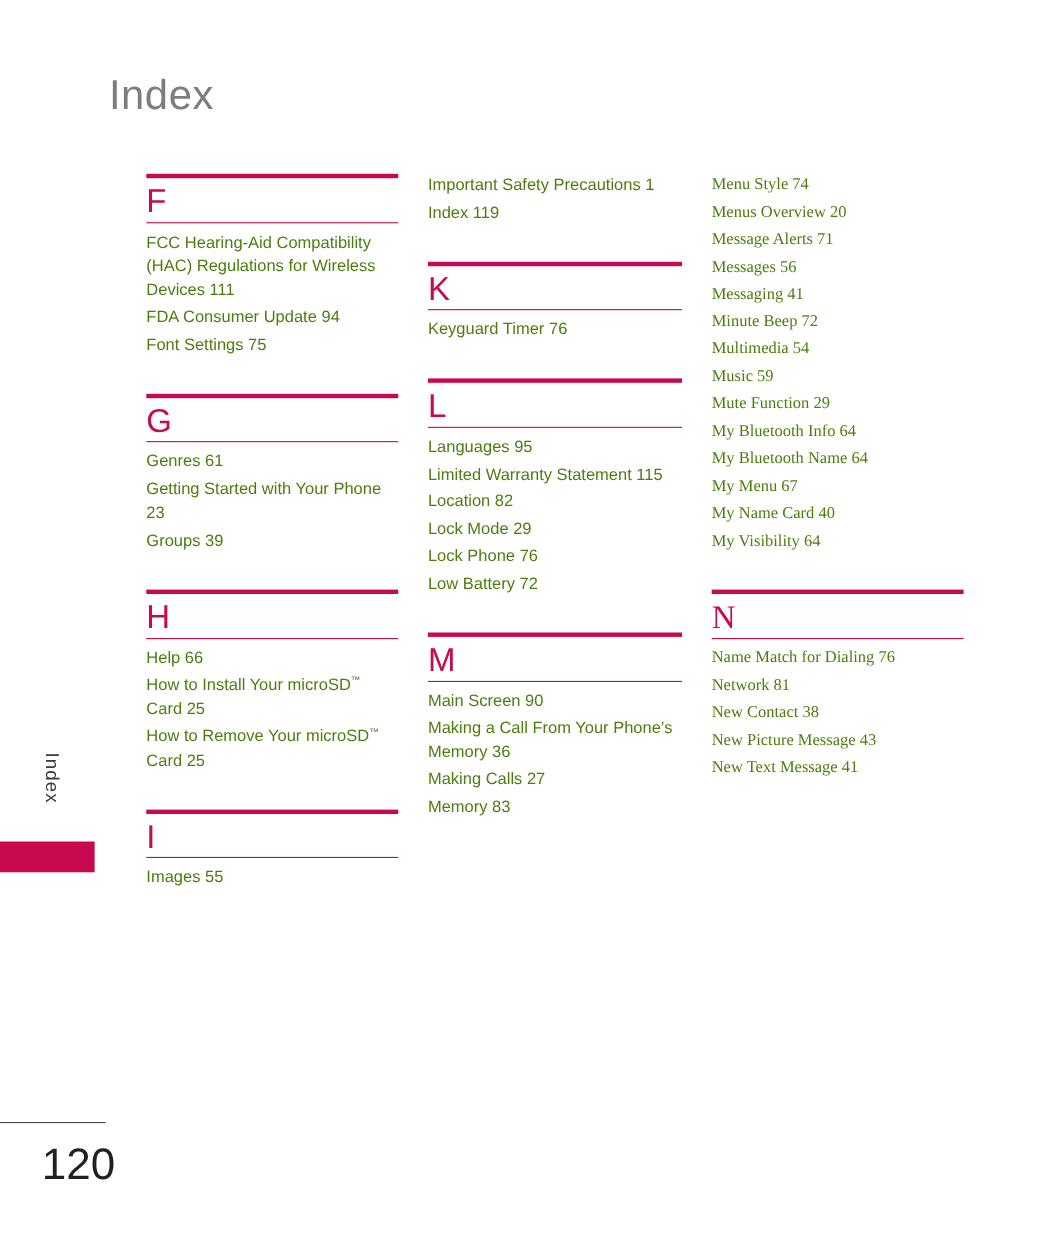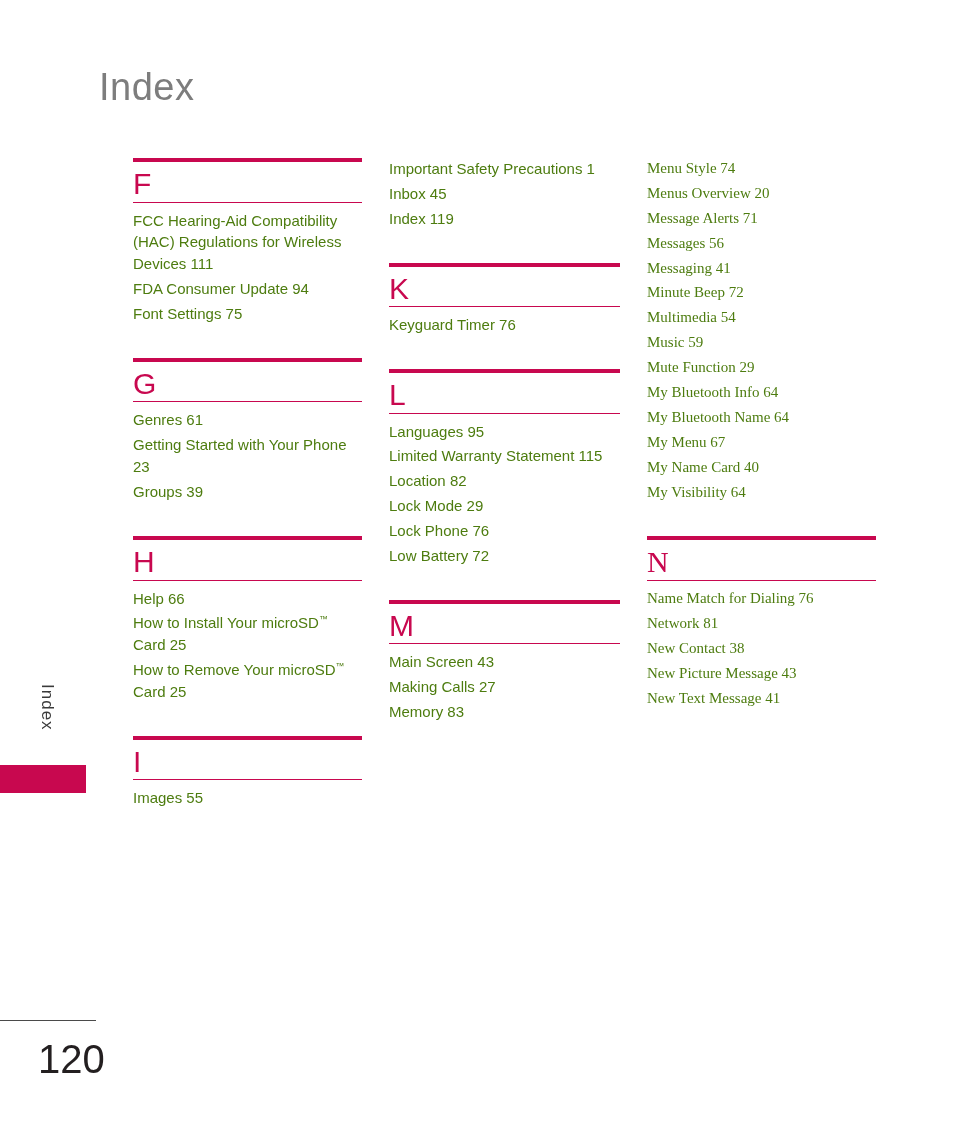--- a/index.html
+++ b/index.html
@@ -154,21 +154,20 @@
     <div class="gap-before-section"></div>
     <div class="section">
       <div class="section-rule-top"></div>
       <div class="section-letter">I</div>
       <div class="section-rule-bottom"></div>
     </div>
     <div class="entry">Images 55</div>
   </div>
 <div class="column" id="column-2">
     <div class="entry">Important Safety Precautions 1</div>
-    <div class="entry">Inbox 45</div>
     <div class="entry">Index 119</div>
     <div class="gap-before-section"></div>
     <div class="section">
       <div class="section-rule-top"></div>
       <div class="section-letter">K</div>
       <div class="section-rule-bottom"></div>
     </div>
     <div class="entry">Keyguard Timer 76</div>
     <div class="gap-before-section"></div>
     <div class="section">
@@ -181,21 +180,22 @@
     <div class="entry">Location 82</div>
     <div class="entry">Lock Mode 29</div>
     <div class="entry">Lock Phone 76</div>
     <div class="entry">Low Battery 72</div>
     <div class="gap-before-section"></div>
     <div class="section">
       <div class="section-rule-top"></div>
       <div class="section-letter">M</div>
       <div class="section-rule-bottom"></div>
     </div>
-    <div class="entry">Main Screen 43</div>
+    <div class="entry">Main Screen 90</div>
+    <div class="entry">Making a Call From Your Phone’s Memory 36</div>
     <div class="entry">Making Calls 27</div>
     <div class="entry">Memory 83</div>
   </div>
 <div class="column" id="column-3">
     <div class="entry">Menu Style 74</div>
     <div class="entry">Menus Overview 20</div>
     <div class="entry">Message Alerts 71</div>
     <div class="entry">Messages 56</div>
     <div class="entry">Messaging 41</div>
     <div class="entry">Minute Beep 72</div>

